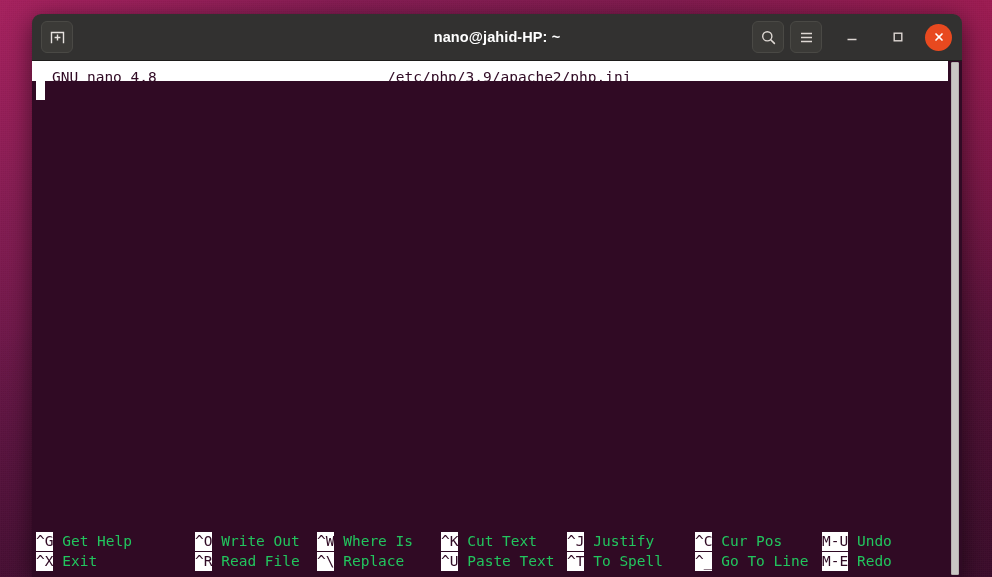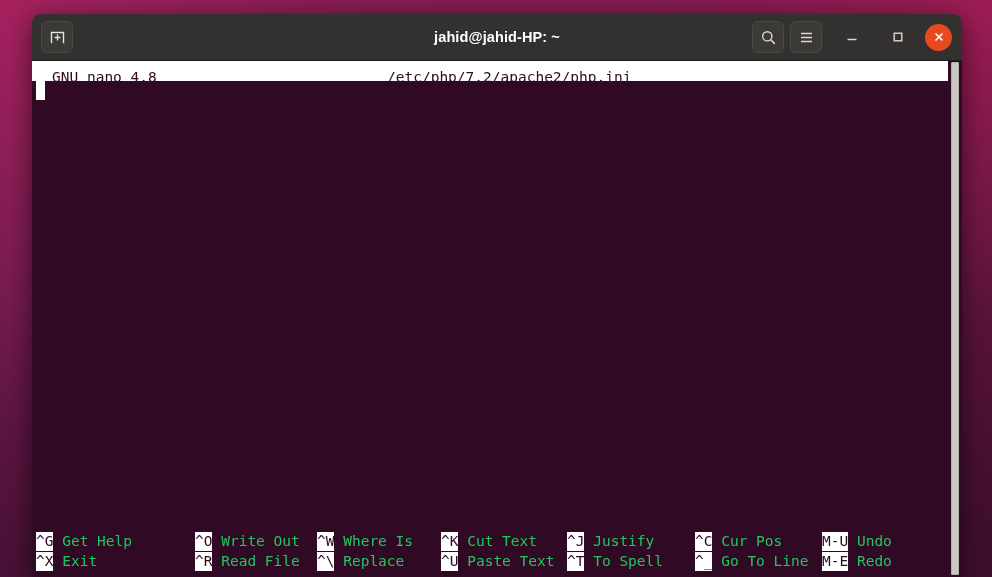--- a/index.html
+++ b/index.html
@@ -235,21 +235,21 @@
   <div id="titlebar">
 
     <div class="tb-btn">
       <svg width="17" height="17" viewBox="0 0 17 17">
         <path d="M2.5 13.5 L2.5 3.5 L14.5 3.5 L14.5 13.5" fill="none" stroke="#e6e2df" stroke-width="1.4" stroke-linecap="square"></path>
         <line x1="8.5" y1="5.6" x2="8.5" y2="11.4" stroke="#e6e2df" stroke-width="1.4"></line>
         <line x1="5.6" y1="8.5" x2="11.4" y2="8.5" stroke="#e6e2df" stroke-width="1.4"></line>
       </svg>
     </div>
 
-    <div id="title">jahid@jahid-HP: ~</div>
+    <div id="title">nano@jahid-HP: ~</div>
 
     <div id="tb-right">
 
       <div class="tb-btn">
         <svg width="17" height="17" viewBox="0 0 17 17">
           <circle cx="7.3" cy="7.3" r="4.6" fill="none" stroke="#ded8d3" stroke-width="1.4"></circle>
           <line x1="10.7" y1="10.7" x2="14.4" y2="14.4" stroke="#ded8d3" stroke-width="1.6" stroke-linecap="round"></line>
         </svg>
       </div>
 
@@ -282,21 +282,21 @@
 
     </div>
   </div>
 
   <div id="term">
 
     <div id="screen">
 
       <div id="nano-header">
         <span id="nano-version">GNU nano 4.8</span>
-        <span id="nano-filename">/etc/php/7.2/apache2/php.ini</span>
+        <span id="nano-filename">/etc/php/3.9/apache2/php.ini</span>
       </div>
 
       <div id="nano-body">
         <div id="cursor"></div>
       </div>
 
       <div id="shortcut-bar">
         <div class="sc-row" id="sc-row-1" style="position: relative;"><div class="sc-cell" style="position: absolute; left: 4px; top: 0px;"><span class="sc-key">^G</span><span class="sc-lbl"> Get Help</span></div><div class="sc-cell" style="position: absolute; left: 163px; top: 0px;"><span class="sc-key">^O</span><span class="sc-lbl"> Write Out</span></div><div class="sc-cell" style="position: absolute; left: 285px; top: 0px;"><span class="sc-key">^W</span><span class="sc-lbl"> Where Is</span></div><div class="sc-cell" style="position: absolute; left: 409px; top: 0px;"><span class="sc-key">^K</span><span class="sc-lbl"> Cut Text</span></div><div class="sc-cell" style="position: absolute; left: 535px; top: 0px;"><span class="sc-key">^J</span><span class="sc-lbl"> Justify</span></div><div class="sc-cell" style="position: absolute; left: 663px; top: 0px;"><span class="sc-key">^C</span><span class="sc-lbl"> Cur Pos</span></div><div class="sc-cell" style="position: absolute; left: 790px; top: 0px;"><span class="sc-key">M-U</span><span class="sc-lbl"> Undo</span></div></div>
         <div class="sc-row" id="sc-row-2" style="position: relative;"><div class="sc-cell" style="position: absolute; left: 4px; top: 0px;"><span class="sc-key">^X</span><span class="sc-lbl"> Exit</span></div><div class="sc-cell" style="position: absolute; left: 163px; top: 0px;"><span class="sc-key">^R</span><span class="sc-lbl"> Read File</span></div><div class="sc-cell" style="position: absolute; left: 285px; top: 0px;"><span class="sc-key">^\</span><span class="sc-lbl"> Replace</span></div><div class="sc-cell" style="position: absolute; left: 409px; top: 0px;"><span class="sc-key">^U</span><span class="sc-lbl"> Paste Text</span></div><div class="sc-cell" style="position: absolute; left: 535px; top: 0px;"><span class="sc-key">^T</span><span class="sc-lbl"> To Spell</span></div><div class="sc-cell" style="position: absolute; left: 663px; top: 0px;"><span class="sc-key">^_</span><span class="sc-lbl"> Go To Line</span></div><div class="sc-cell" style="position: absolute; left: 790px; top: 0px;"><span class="sc-key">M-E</span><span class="sc-lbl"> Redo</span></div></div>
       </div>

